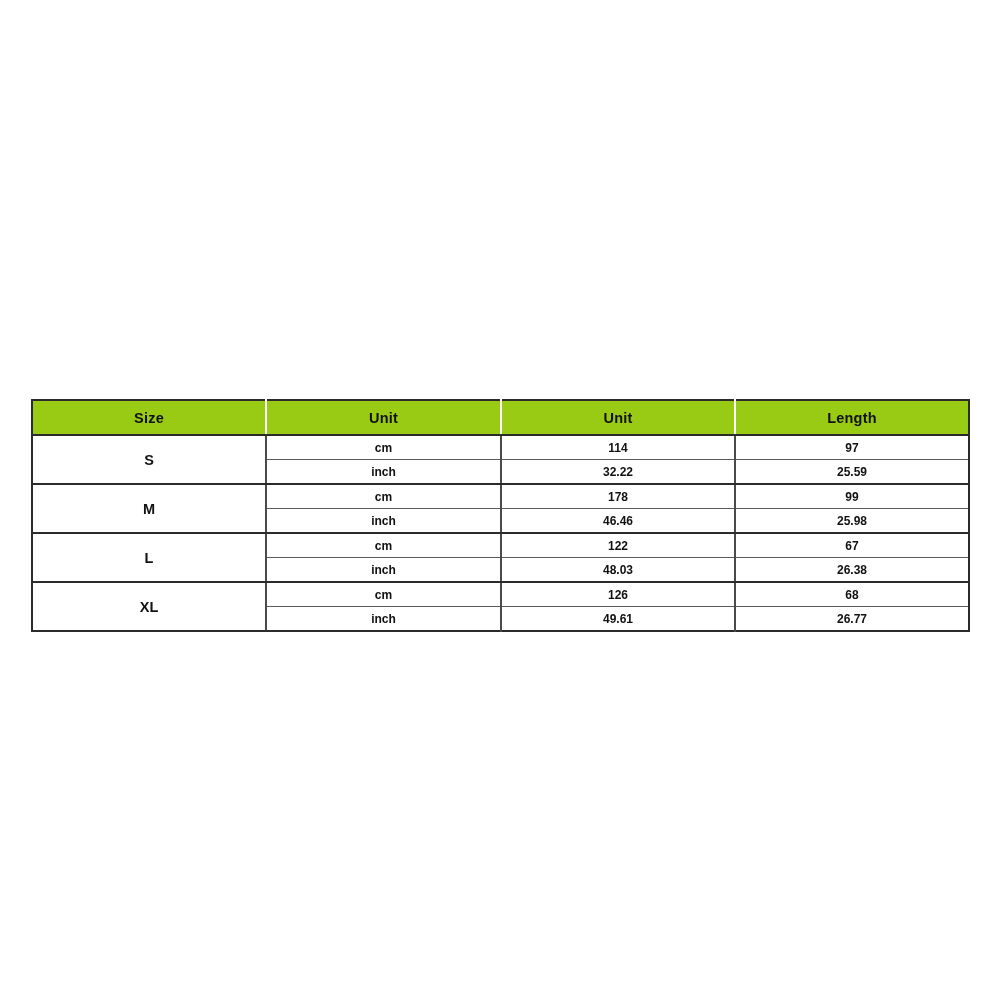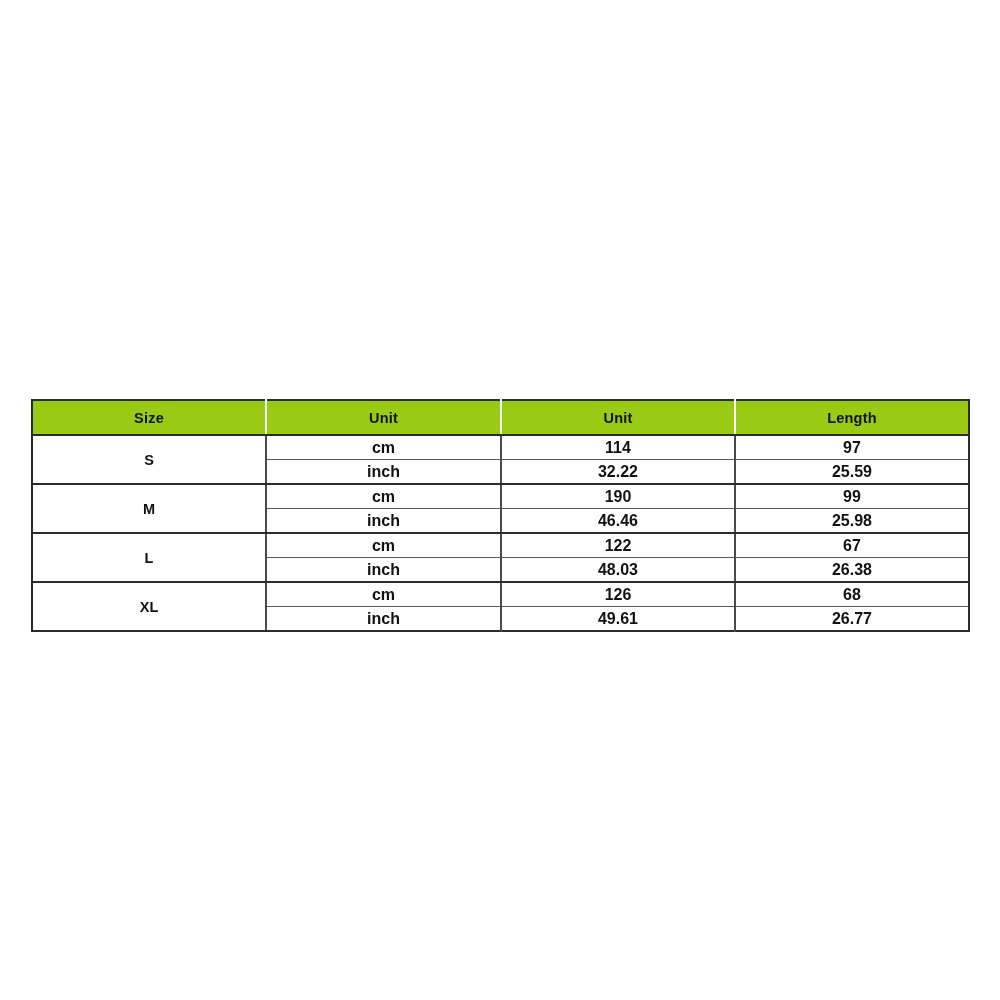--- a/index.html
+++ b/index.html
@@ -58,21 +58,21 @@
     letter-spacing: 0.2px;
   }
   table.size-chart thead th:last-child {
     border-right: none;
   }
 
   
   table.size-chart tbody td {
     text-align: center;
     vertical-align: middle;
-    font-size: 16px;
+    font-size: 12px;
     font-weight: bold;
     color: #111111;
     height: 23px;
     padding: 0;
     background: #ffffff;
     border-right: 2px solid #4a4a4a;
     border-bottom: 1.5px solid #5a5a5a;
   }
   table.size-chart tbody td:last-child {
     border-right: none;
@@ -128,21 +128,21 @@
         </tr>
         <tr class="group-end">
           <td>inch</td>
           <td>32.22</td>
           <td>25.59</td>
         </tr>
 
         <tr>
           <td class="size-cell" rowspan="2">M</td>
           <td>cm</td>
-          <td>190</td>
+          <td>178</td>
           <td>99</td>
         </tr>
         <tr class="group-end">
           <td>inch</td>
           <td>46.46</td>
           <td>25.98</td>
         </tr>
 
         <tr>
           <td class="size-cell" rowspan="2">L</td>

